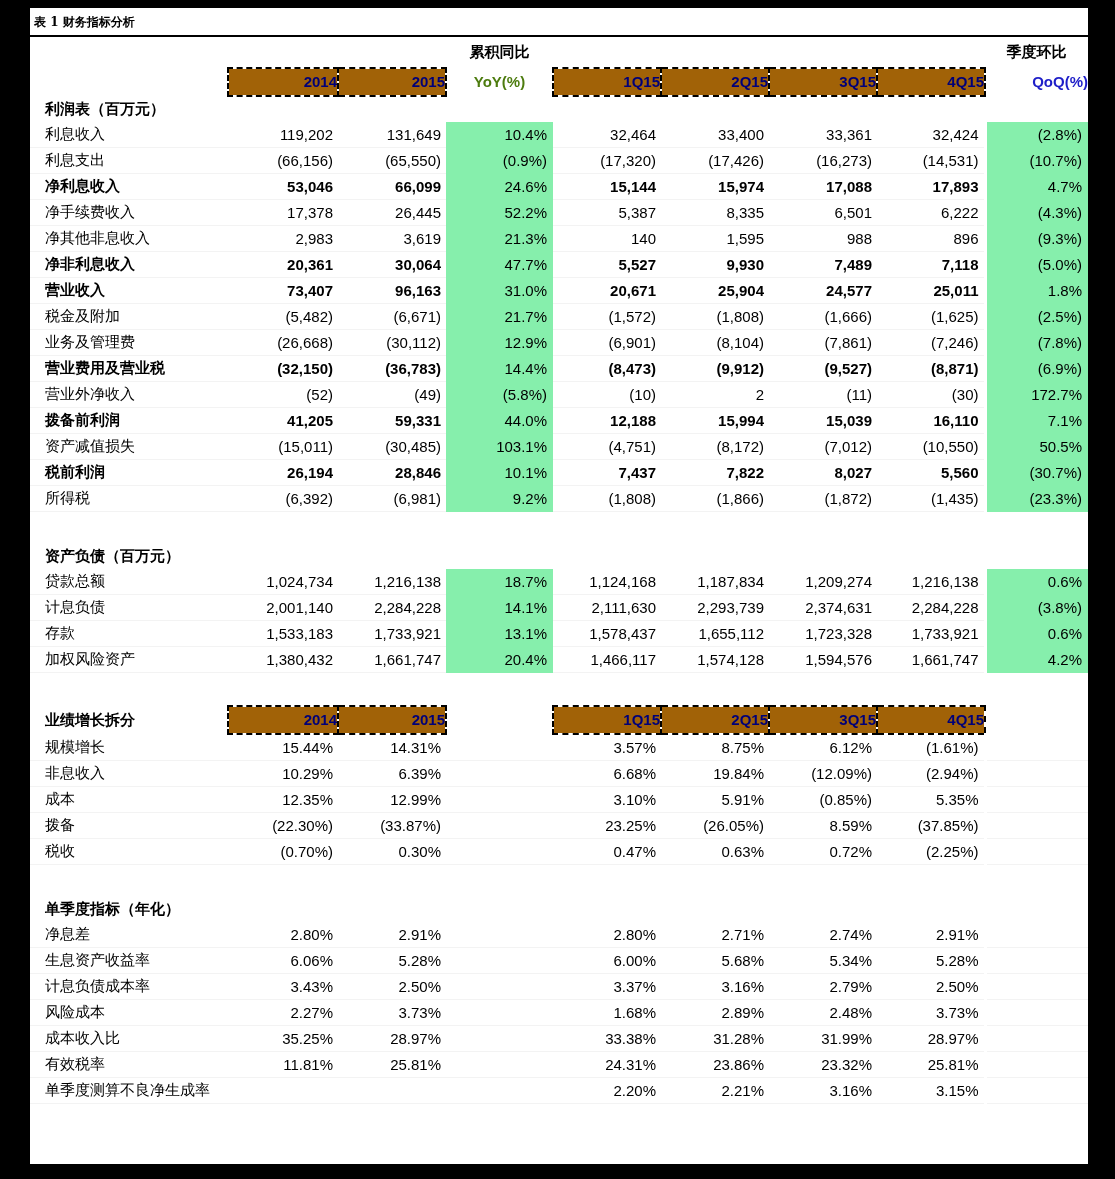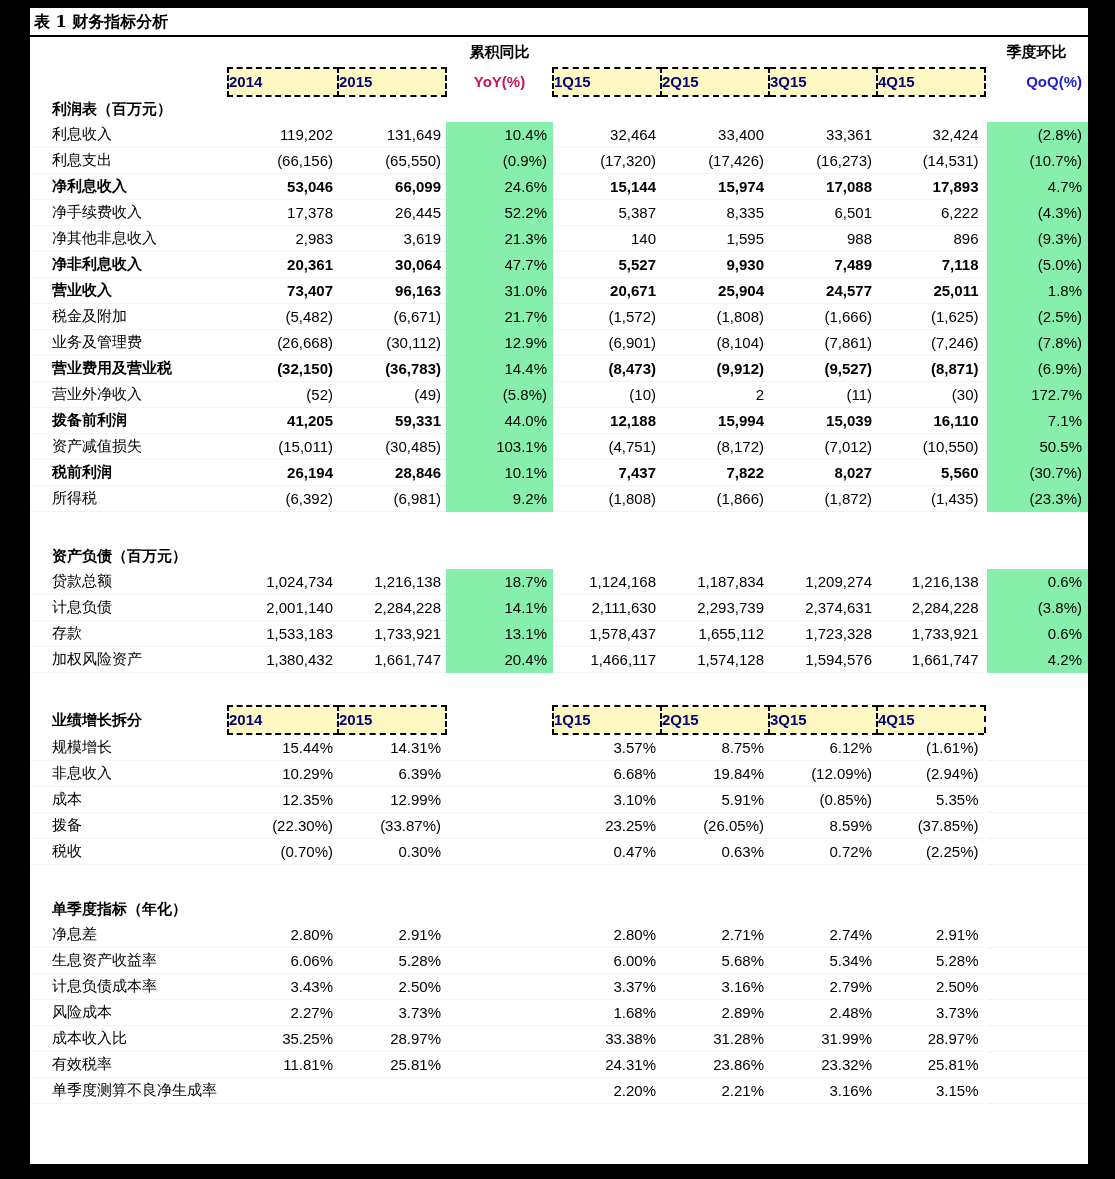--- a/index.html
+++ b/index.html
@@ -1,33 +1,33 @@
 <!DOCTYPE html>
 <html><head>
 <meta charset="utf-8">
 <style>
   html,body{margin:0;padding:0;background:#000;}
   .canvas{position:relative;width:1115px;height:1179px;background:#000;overflow:hidden;
           font-family:"Liberation Sans",sans-serif;}
   .sheet{position:absolute;left:30px;top:8px;width:1058px;height:1156px;background:#fff;}
-  .title{font-family:"DejaVu Serif",serif;font-weight:bold;font-size:16px;color:#000;
+  .title{font-family:"DejaVu Serif",serif;font-weight:bold;font-size:12px;color:#000;
          padding:5px 12px 4px 4px;border-bottom:2px solid #000;line-height:18px;}
   table{border-collapse:collapse;table-layout:fixed;width:1058px;}
   td{font-size:15px;height:25px;padding:0;overflow:hidden;white-space:nowrap;line-height:25px;}
   .cjk{font-family:"DejaVu Serif",serif;}
-  .lab{padding-left:22px;text-align:left;}
+  .lab{padding-left:15px;text-align:left;}
   .num{text-align:right;padding-right:5px;}
   .pct{padding-right:6px;}
   .qoqcell{border-left:3px solid #fff;}
   .b{font-weight:bold;}
   .hl{background:#86efac;}
-  .box{background:#fef9c3;border:2px dashed #000;color:#000078;font-weight:bold;
-       text-align:left;}
-  .yoyh{color:#be185d;font-weight:bold;text-align:center;}
-  .qoqh{color:#1E1EC8;font-weight:bold;text-align:right;padding-right:6px;}
+  .box{background:#a16207;border:2px dashed #000;color:#000078;font-weight:bold;
+       text-align:right;}
+  .yoyh{color:#4d7c0f;font-weight:bold;text-align:center;}
+  .qoqh{color:#1E1EC8;font-weight:bold;text-align:right;padding-right:0;}
   .grp{font-weight:bold;text-align:center;vertical-align:bottom;padding-bottom:1px;}
   tr.grow td{height:28px;line-height:30px;}
   tr.brow td{height:26px;line-height:26px;}
   tr.gap td{height:32px;}
   td.gridln{border-bottom:1px solid #f3f3f3;}
 </style>
 </head>
 <body>
 
 <div class="canvas">

